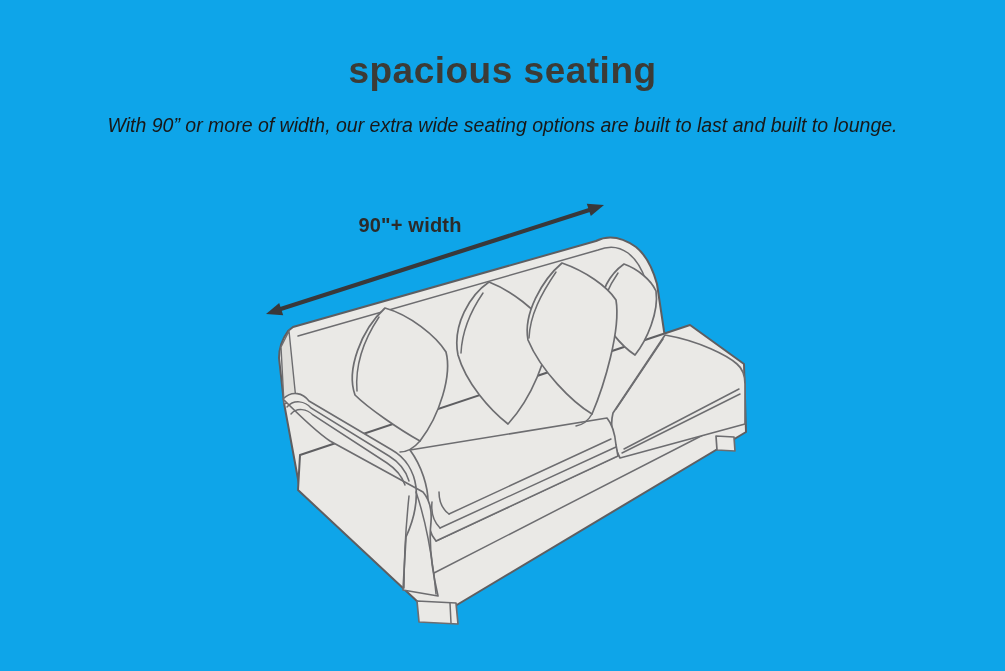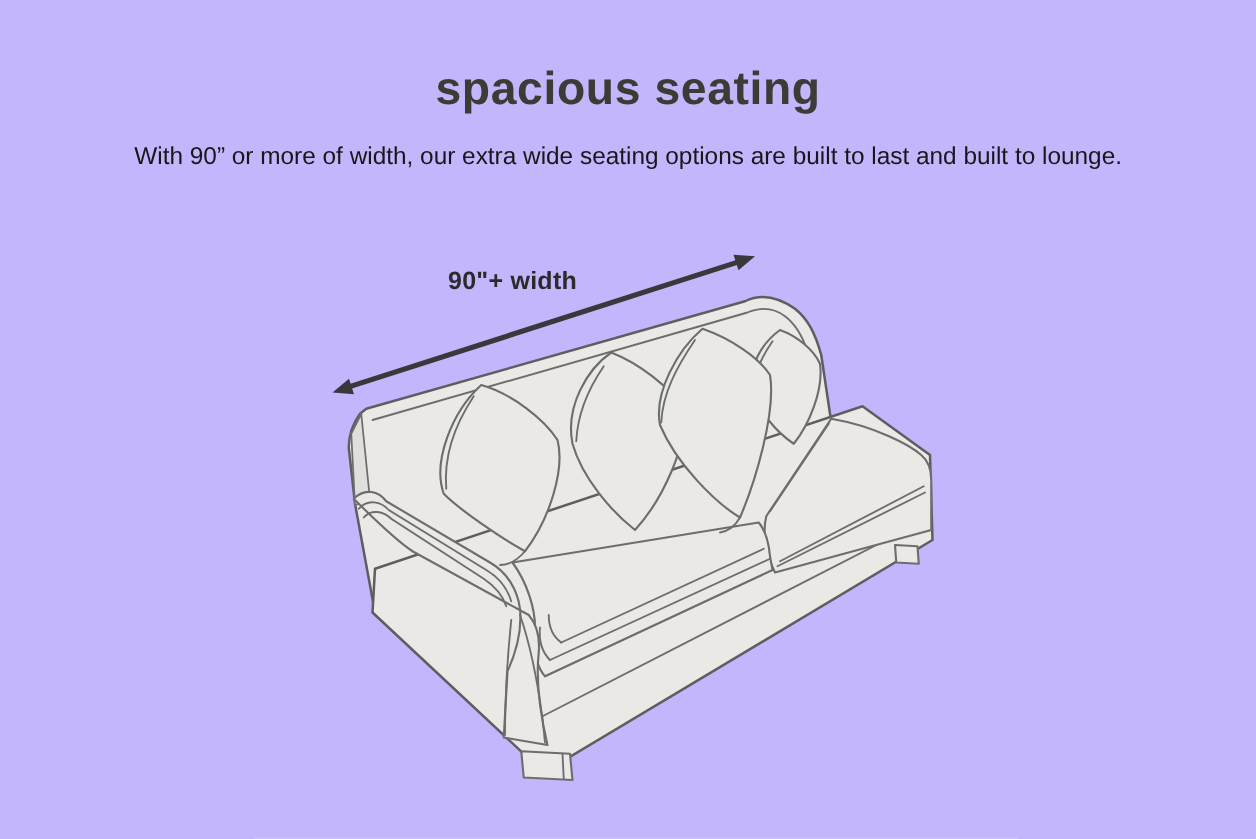--- a/index.html
+++ b/index.html
@@ -1,21 +1,21 @@
 <!DOCTYPE html>
 <html><head>
 <meta charset="utf-8">
 <style>
   html,body{margin:0;padding:0;}
   body{background:#ffffff;font-family:"Liberation Sans", sans-serif;}
-  .page{position:relative;width:1005px;height:671px;background:#c4b5fd;overflow:hidden;}
+  .page{position:relative;width:1005px;height:671px;background:#0ea5e9;overflow:hidden;}
   .headline{position:absolute;left:0;top:50px;width:1005px;text-align:center;
             font-size:37px;font-weight:bold;color:#3c3b36;letter-spacing:0.5px;}
   .description{position:absolute;left:0;top:112px;width:1005px;text-align:center;
-               font-size:19.5px;line-height:26px;color:#181818;}
+               font-size:19.5px;line-height:26px;color:#181818;font-style:italic;}
   .illustration{position:absolute;left:0;top:0;width:1005px;height:671px;}
   .dim-label{position:absolute;left:300px;top:214px;width:220px;text-align:center;
              font-size:20px;font-weight:bold;color:#2c2b29;letter-spacing:0.2px;}
   
   .fillA{fill:#eae9e6;stroke:#5e5e61;stroke-width:2;stroke-linejoin:round;}
   .fillB{fill:#eae9e6;stroke:#6d6d70;stroke-width:1.7;stroke-linejoin:round;}
   .ln{fill:none;stroke:#6d6d70;stroke-width:1.5;stroke-linecap:round;}
   .arrow-line{fill:none;stroke:#39383a;stroke-width:4.2;}
   .arrow-head{fill:#39383a;stroke:none;}
 </style>

